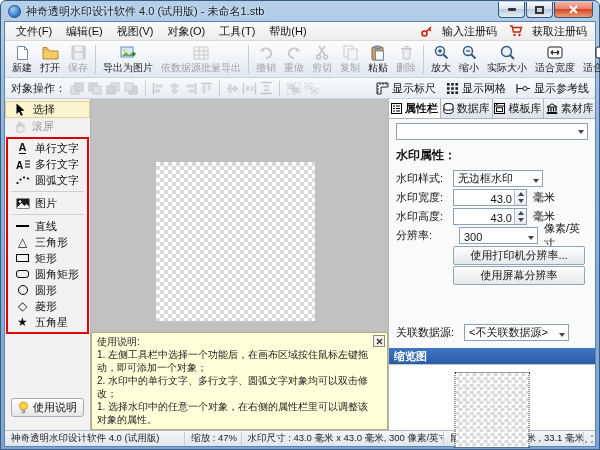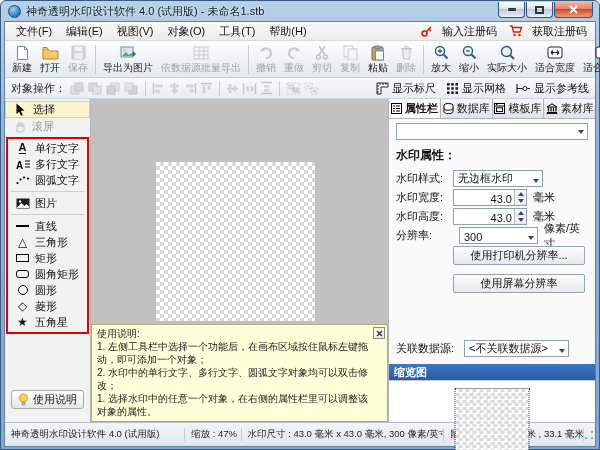--- a/index.html
+++ b/index.html
@@ -113,33 +113,33 @@
   .ctrl.dd { width:90px; justify-content:space-between; padding:0 3px 0 4px; }
   .ctrl.spin { width:74px; justify-content:flex-end; }
   .spinval { flex:1; text-align:right; padding-right:2px; }
   .spinner { width:12px; height:100%; border-left:1px solid #aebccd; display:flex;
     flex-direction:column; }
   .spinner span { flex:1; display:flex; align-items:center; justify-content:center;
     background:linear-gradient(#fbfcfd,#e3e9f0); }
   .tri-up { width:0; height:0; border:3px solid transparent; border-bottom:4px solid #445; margin-top:-2px;}
   .tri-dn { width:0; height:0; border:3px solid transparent; border-top:4px solid #445; margin-bottom:-2px;}
   .unit { margin-left:6px; }
-  .pbtn { width:132px; height:19px; margin:0 0 9px 57px; border:1px solid #93a5ba;
+  .pbtn { width:132px; height:19px; margin:0 0 1px 57px; border:1px solid #93a5ba;
     border-radius:2px; background:linear-gradient(#fdfdfd,#e5e8ec);
     display:flex; align-items:center; justify-content:center; font-size:11px; }
   .ds-row { margin-top:38px; margin-bottom:6px; }
   .thumb-header { height:16px; background:linear-gradient(#3f77c4,#2a5ba6);
     color:#fff; font-weight:bold; padding:1px 5px; }
   .thumb-area { flex:1; background:#fff; position:relative; border-top:1px solid #c9c9c9; }
   .thumb-checker { position:absolute; left:50%; transform:translateX(-50%); top:8px;
     width:73px; height:74px; outline:1.5px dotted #3c3c3c;
     background-image:conic-gradient(#dadada 0deg 90deg,#ffffff 90deg 180deg,#dadada 180deg 270deg,#ffffff 270deg 360deg);
     background-size:7px 7px; }
   
-  .statusbar { height:24px; background:linear-gradient(#f3f5f8,#e1e6ec);
+  .statusbar { height:16px; background:linear-gradient(#f3f5f8,#e1e6ec);
     border-top:1px solid #b4bdc7; display:flex; align-items:center;
     font-size:9.5px; color:#222; }
   .st-seg { padding:0 6px; border-right:1px solid #c4ccd5; white-space:nowrap;
     overflow:hidden; }
   .st-seg:last-of-type { border-right:none; }
   .grip { margin-left:auto; width:10px; height:10px; margin-right:2px;
     background:
       radial-gradient(circle at 8px 2px,#9aa 1px,transparent 1.4px),
       radial-gradient(circle at 8px 8px,#9aa 1px,transparent 1.4px),
       radial-gradient(circle at 2px 8px,#9aa 1px,transparent 1.4px); }

